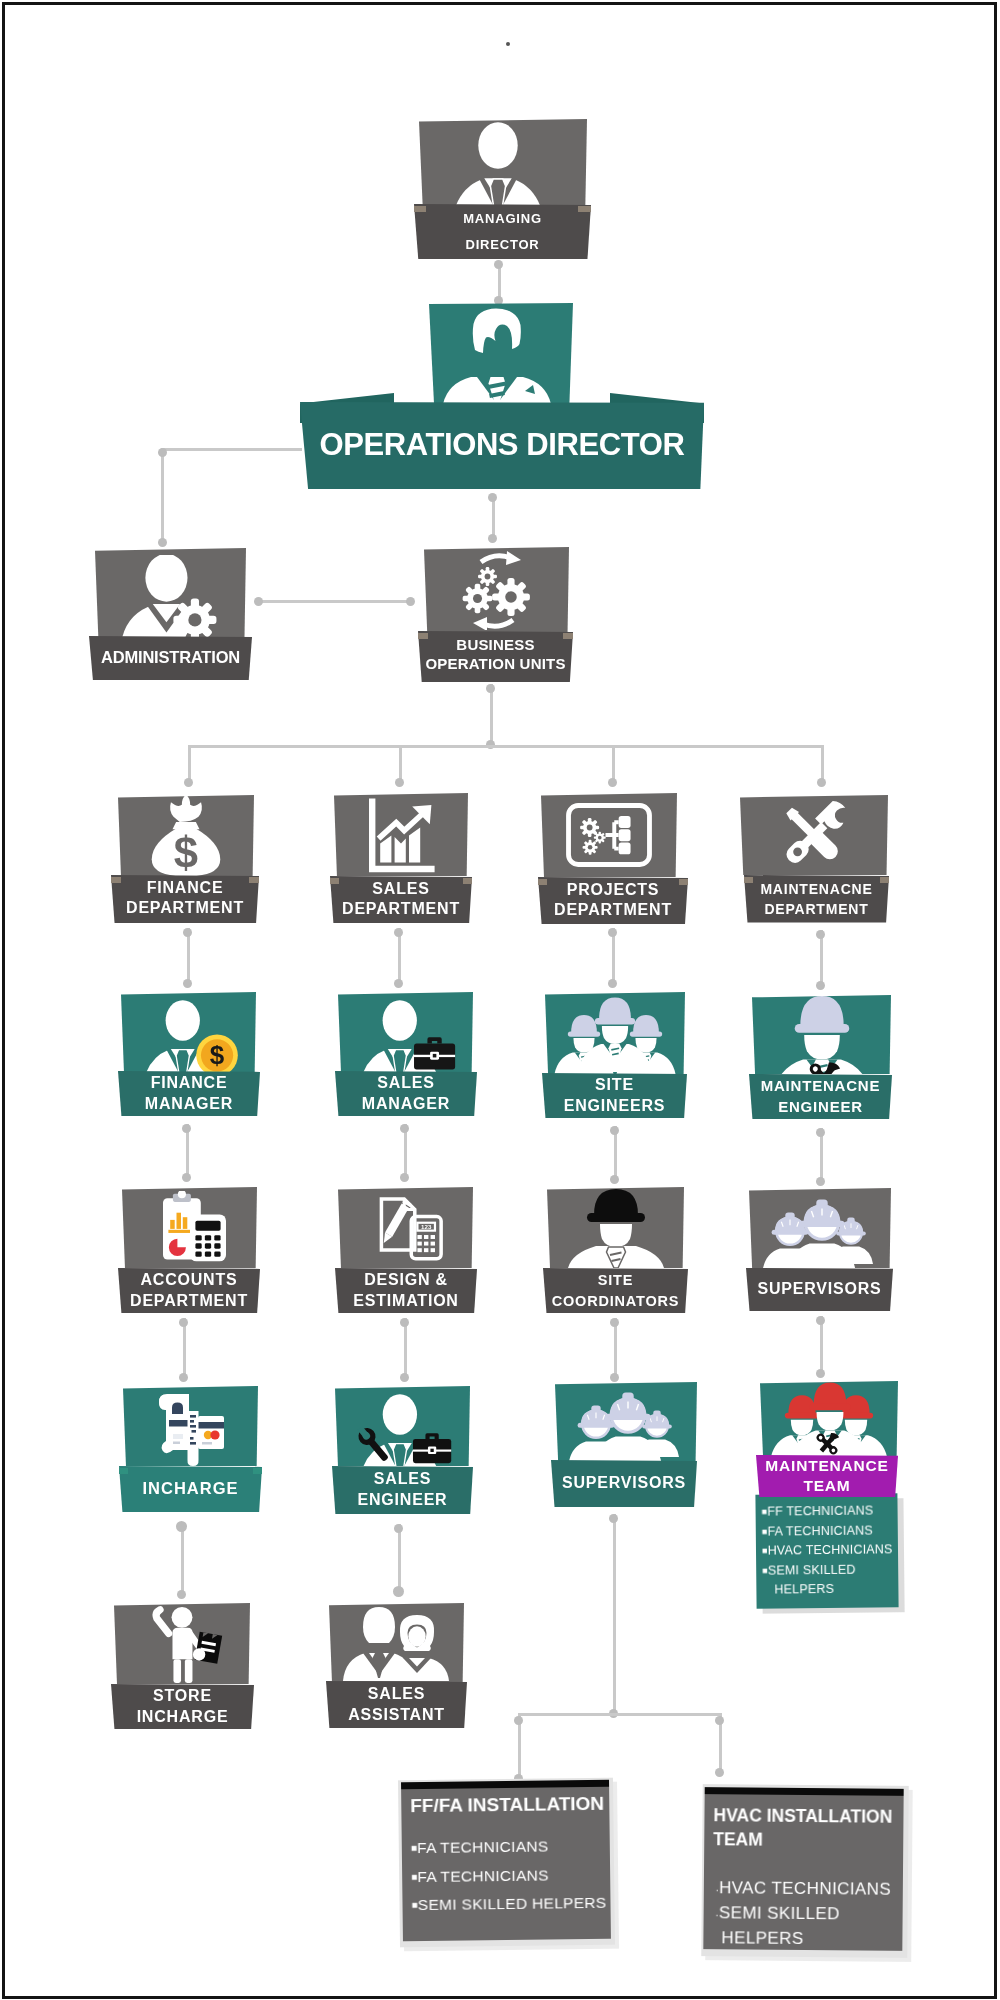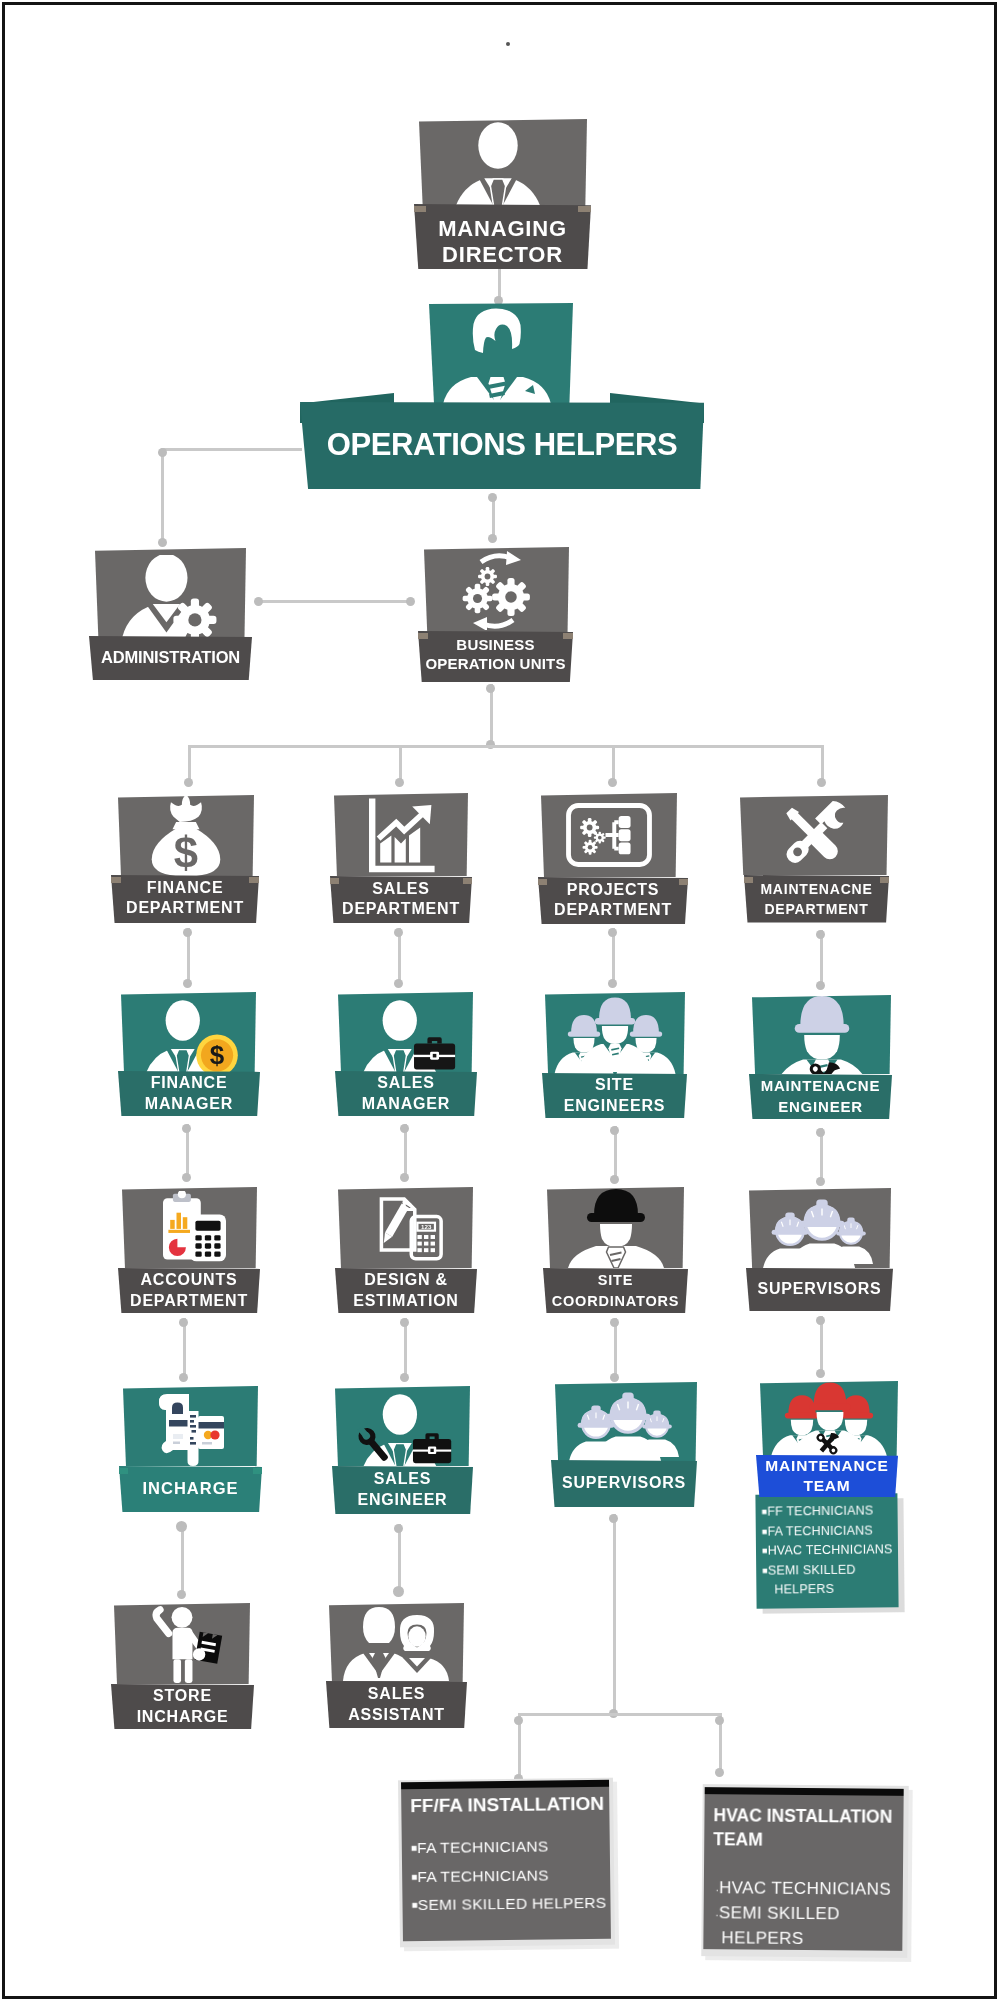--- a/index.html
+++ b/index.html
@@ -165,39 +165,39 @@
 </symbol>
 </defs>
 </svg>
 
 <div class="g">
   <div class="img" style="left:419px;top:119px;width:168px;height:87px">
     <svg width="132" height="92" viewBox="0 0 110 77" style="margin-top:8px;margin-left:-10px">
         <use href="#bust" x="5" y="-8" width="100" height="100"></use>
       </svg>
   </div>
-  <div class="banner" style="left:414px;top:204px;width:177px;height:53px;font-size:22px;line-height:26px;padding-top:12px;z-index:2">MANAGING<br>DIRECTOR</div>
+  <div class="banner" style="left:414px;top:204px;width:177px;height:53px;font-size:13px;line-height:26px;padding-top:2px;z-index:2">MANAGING<br>DIRECTOR</div>
   <div class="fold" style="left:414px;top:204px;width:12px;z-index:3"></div>
   <div class="fold" style="left:578px;top:204px;width:13px;z-index:3"></div>
 </div>
 
 <div class="t">
   <div style="position:absolute;left:300px;top:393px;width:94px;height:30px;background:#21655F;clip-path:polygon(0% 35%,100% 0%,100% 100%,0% 100%);z-index:1"></div>
   <div style="position:absolute;left:610px;top:393px;width:94px;height:30px;background:#21655F;clip-path:polygon(0% 0%,100% 35%,100% 100%,0% 100%);z-index:1"></div>
   <div class="img" style="left:429px;top:303px;width:144px;height:101px;z-index:0;clip-path:polygon(0% 1%,100% 0%,97.5% 100%,3.5% 100%);filter:drop-shadow(13px 3px 6px rgba(50,50,50,.55))">
     <svg width="144" height="101" viewBox="0 0 144 101">
       <path d="M46 47 Q42.5 34 44.5 21 Q48 6 67 5.5 Q88 6 91.5 22 Q92.5 33 90.5 41 Q89 44 83 46 Q84 28 78 23 Q71 19 67 26 Q64 31 66.5 38 Q60 32.5 57 34.5 Q54.5 38 54 50 Q49 49 46 47 Z" fill="#fff"></path>
       <path d="M14 101 Q19 80 42 74 L94 74 Q117 80 122 101 Z" fill="#fff"></path>
       <path d="M48 74 L68 101 L88 74 Z" fill="var(--bg)"></path>
       <path d="M61.5 74 h13 l2 6.5 -6.5 20.5 h-4 l-6.5 -20.5 z" fill="#fff"></path>
       <path d="M59 84 l18 -3.5 M60.5 93 l15 -3" stroke="var(--bg)" stroke-width="4"></path>
       <path d="M96 88 l8 -6 2 9 z" fill="var(--bg)"></path>
     </svg>
   </div>
-  <div class="banner" style="left:300px;top:402px;width:404px;height:87px;font-size:31px;line-height:85px;white-space:nowrap;letter-spacing:-0.4px;background:#266B66;clip-path:polygon(0% 0%,100% 1%,99.1% 100%,2% 100%);z-index:2">OPERATIONS HELPERS</div>
+  <div class="banner" style="left:300px;top:402px;width:404px;height:87px;font-size:31px;line-height:85px;white-space:nowrap;letter-spacing:-0.4px;background:#266B66;clip-path:polygon(0% 0%,100% 1%,99.1% 100%,2% 100%);z-index:2">OPERATIONS DIRECTOR</div>
 </div>
 
 <div class="g">
   <div class="img" style="left:95px;top:548px;width:151px;height:89px">
     <svg width="114" height="82" viewBox="0 0 100 72" style="margin-top:7px">
       <ellipse cx="46" cy="20" rx="18.5" ry="21" fill="#fff"></ellipse>
       <path d="M6 78 Q10 52 34 44 L58 44 Q66 46 72 51 L60 78 Z" fill="#fff"></path>
       <path d="M28 43 L46 68 L64 43 Z" fill="var(--bg)"></path>
       <path d="M34 43 L46 59 L58 43 Z" fill="#fff"></path>
       <g transform="translate(50,36)">
@@ -546,21 +546,21 @@
         <g transform="rotate(-45 14 11)">
             <rect x="12" y="0" width="4.5" height="20" fill="#111"></rect>
             <circle cx="14" cy="2" r="4" fill="#111"></circle>
             <circle cx="14" cy="2" r="1.8" fill="#fff"></circle>
             <circle cx="14" cy="20" r="4" fill="#111"></circle>
             <circle cx="14" cy="20" r="1.8" fill="#fff"></circle>
           </g>
       </g>
     </svg>
   </div>
-  <div class="banner" style="left:756px;top:1455px;width:142px;height:41px;font-size:15.5px;line-height:20px;padding-top:1px;background:#1d4ed8;z-index:2">MAINTENANCE<br>TEAM</div>
+  <div class="banner" style="left:756px;top:1455px;width:142px;height:41px;font-size:15.5px;line-height:20px;padding-top:1px;background:#a21caf;z-index:2">MAINTENANCE<br>TEAM</div>
   <div style="position:absolute;left:756px;top:1494px;width:142px;height:114px;background:#2C7C74;z-index:1;transform:rotate(-0.6deg);filter:drop-shadow(6px 5px 0 #dcdcdc);color:#fff;font-size:12.5px;letter-spacing:0.2px;padding:8px 0 0 6px;box-sizing:border-box;line-height:19.5px;white-space:nowrap">
     <span style="font-size:9px;vertical-align:1px">■</span>FF TECHNICIANS<br>
     <span style="font-size:9px;vertical-align:1px">■</span>FA TECHNICIANS<br>
     <span style="font-size:9px;vertical-align:1px">■</span>HVAC TECHNICIANS<br>
     <span style="font-size:9px;vertical-align:1px">■</span>SEMI SKILLED<br><span style="padding-left:12px">HELPERS</span>
   </div>
 </div>
 
 <div class="g">
   <div class="img" style="left:114px;top:1603px;width:136px;height:81px">

